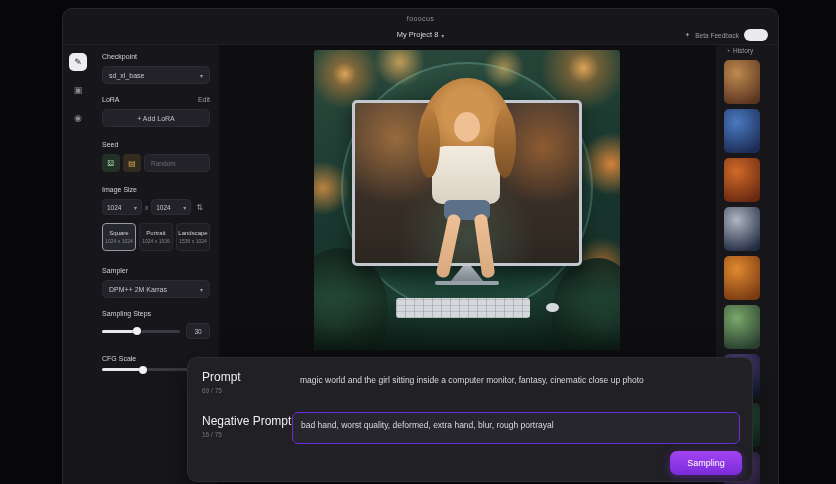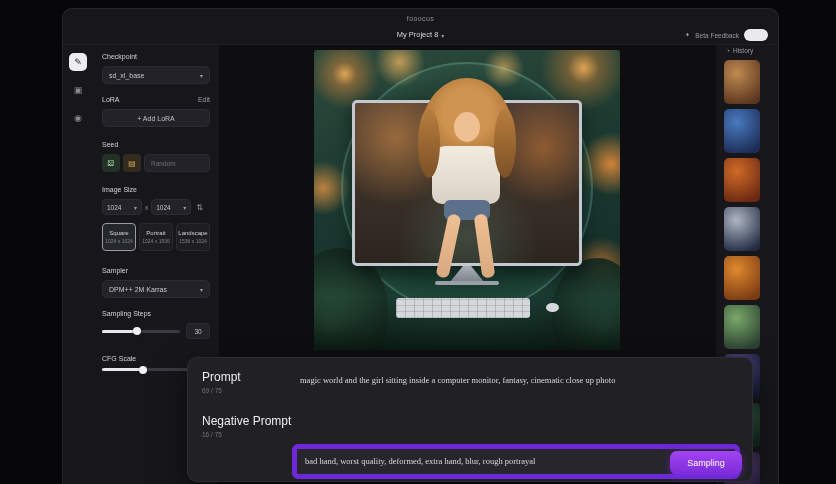--- a/index.html
+++ b/index.html
@@ -136,22 +136,22 @@
   
   .prompt-overlay { position:absolute; left:124px; top:348px; width:566px; height:125px; z-index:10;
     background:#202025; border:1px solid #2c2c33; border-radius:10px;
     box-shadow:0 12px 32px rgba(0,0,0,.55); }
   .p-row { position:absolute; left:14px; right:12px; height:38px; }
   .p-row.r1 { top:12px; }
   .p-row.r2 { top:56px; }
   .p-label { font-size:12px; color:#ececf2; }
   .p-count { font-size:6.5px; color:#74747c; margin-top:3px; }
   .p-field { position:absolute; left:90px; right:0; top:-2px; min-height:32px; border-radius:6px;
-    padding:7px 8px; font-size:8.5px; color:#d9d9df; line-height:1.3; cursor:text;font-family:Liberation Serif, serif; }
-  .p-field.boxed { background:#26262c; border:5px solid #6d28d9;margin-top:32px; }
+    padding:7px 8px; font-size:8.5px; color:#d9d9df; line-height:1.3; cursor:text; }
+  .p-field.boxed { background:#26262c; border:1px solid #6d28d9; }
   .generate { position:absolute; right:10px; bottom:6px; width:72px; height:24px; border-radius:7px;
     background:linear-gradient(180deg,#a344f2,#7b2bd9); display:flex; align-items:center;
     justify-content:center; font-size:9px; color:#ffffff; cursor:pointer;
     box-shadow:0 2px 8px rgba(130,45,220,.45); }
 </style>
 </head>
 <body>
 
 <div class="window">
 

